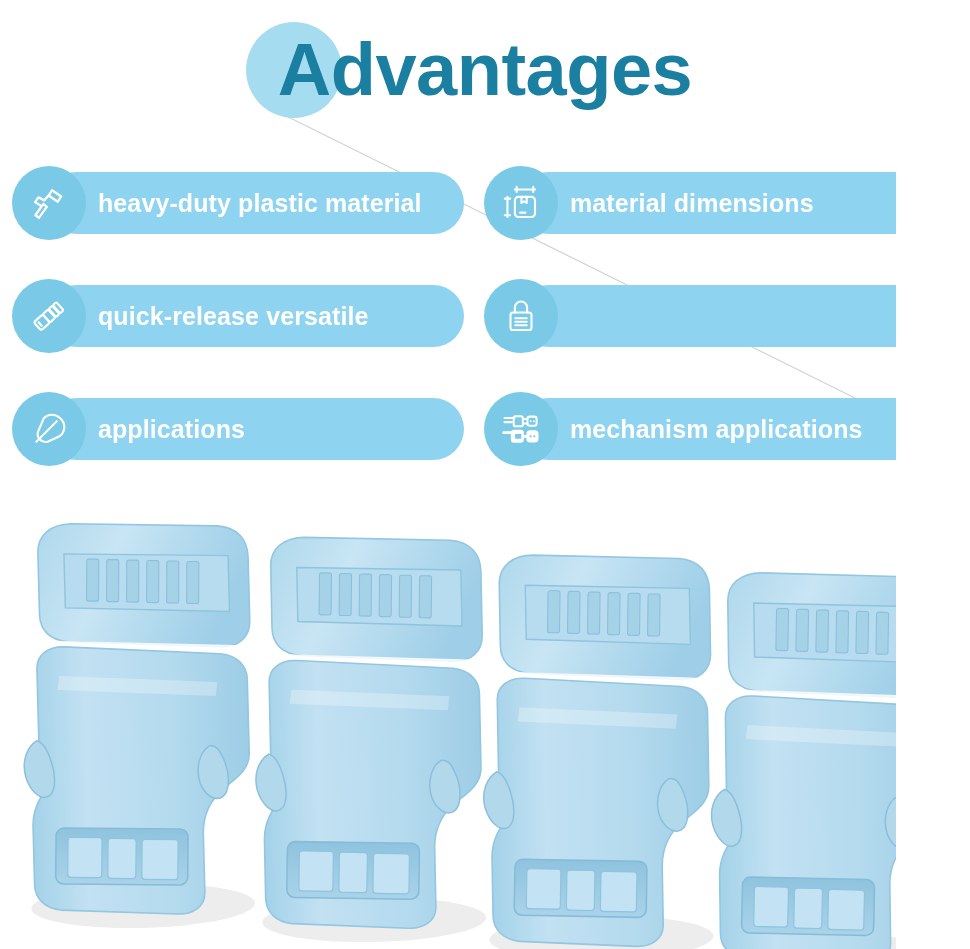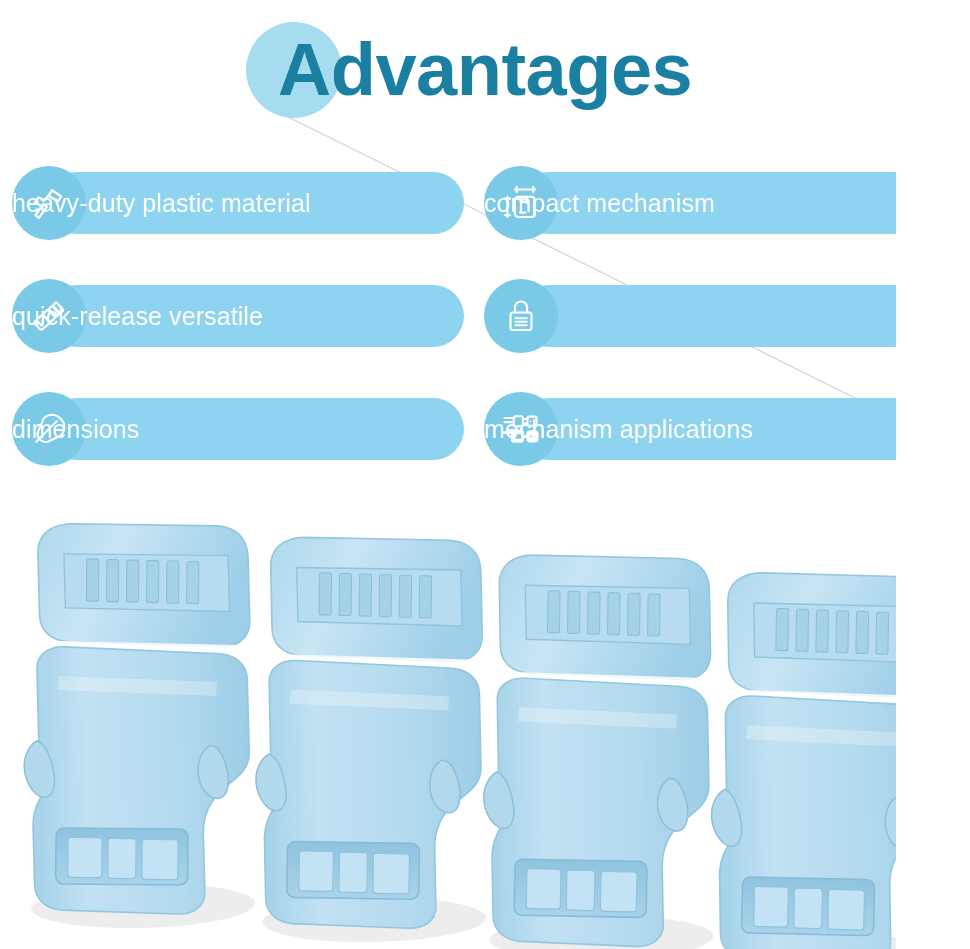--- a/index.html
+++ b/index.html
@@ -101,23 +101,24 @@
     background: #79c9e7;
     display: flex;
     align-items: center;
     justify-content: center;
     z-index: 2;
   }
   .pill-icon svg { display: block; }
   .pill-label {
     position: relative;
     z-index: 3;
+    margin-left: 86px;
     font-size: 25px;
     color: #ffffff;
-    font-weight: normal;
+    font-weight: bold;
     letter-spacing: 0.1px;
     white-space: nowrap;
   }
 
   
   .product-area {
     position: absolute;
     left: 0;
     top: 498px;
     width: 970px;
@@ -163,21 +164,21 @@
             <path d="M24.5 17 L24.5 24 L27.5 22 L30.5 24 L30.5 17"></path>
             <path d="M23 35 L29 35"></path>
             <path d="M17 8.5 L40 8.5"></path>
             <path d="M19 5.5 L19 11.5"></path>
             <path d="M38 5.5 L38 11.5"></path>
             <path d="M8.5 17 L8.5 40"></path>
             <path d="M5.5 19 L11.5 19"></path>
             <path d="M5.5 38 L11.5 38"></path>
           </svg>
         </div>
-        <div class="pill-label">compact mechanism</div>
+        <div class="pill-label">material dimensions</div>
       </div>
 
     </div>
 
     <div class="feature-row">
 
       <div class="pill col-left">
         <div class="pill-bar"></div>
         <div class="pill-icon">
           <svg width="44" height="44" viewBox="0 0 48 48" fill="none" stroke="#ffffff" stroke-width="2.4" stroke-linecap="round" stroke-linejoin="round">
@@ -211,21 +212,21 @@
     <div class="feature-row">
 
       <div class="pill col-left">
         <div class="pill-bar"></div>
         <div class="pill-icon">
           <svg width="42" height="42" viewBox="0 0 48 48" fill="none" stroke="#ffffff" stroke-width="2.4" stroke-linecap="round" stroke-linejoin="round">
             <path d="M36.5 11.5 A13 13 0 0 0 18 11.8 L11.5 27 A9 9 0 0 0 22.5 38.5 L36.5 32 A13 13 0 0 0 36.5 11.5 Z"></path>
             <path d="M33 15 L9.5 38.5"></path>
           </svg>
         </div>
-        <div class="pill-label">dimensions</div>
+        <div class="pill-label">applications</div>
       </div>
 
       <div class="pill col-right">
         <div class="pill-bar"></div>
         <div class="pill-icon">
           <svg width="44" height="44" viewBox="0 0 48 48" fill="none" stroke="#ffffff" stroke-width="2.2" stroke-linecap="round" stroke-linejoin="round">
 
             <path d="M6 12 L17 12"></path>
             <path d="M6 16.5 L14 16.5"></path>
             <rect x="16" y="10" width="10" height="11" rx="2"></rect>

